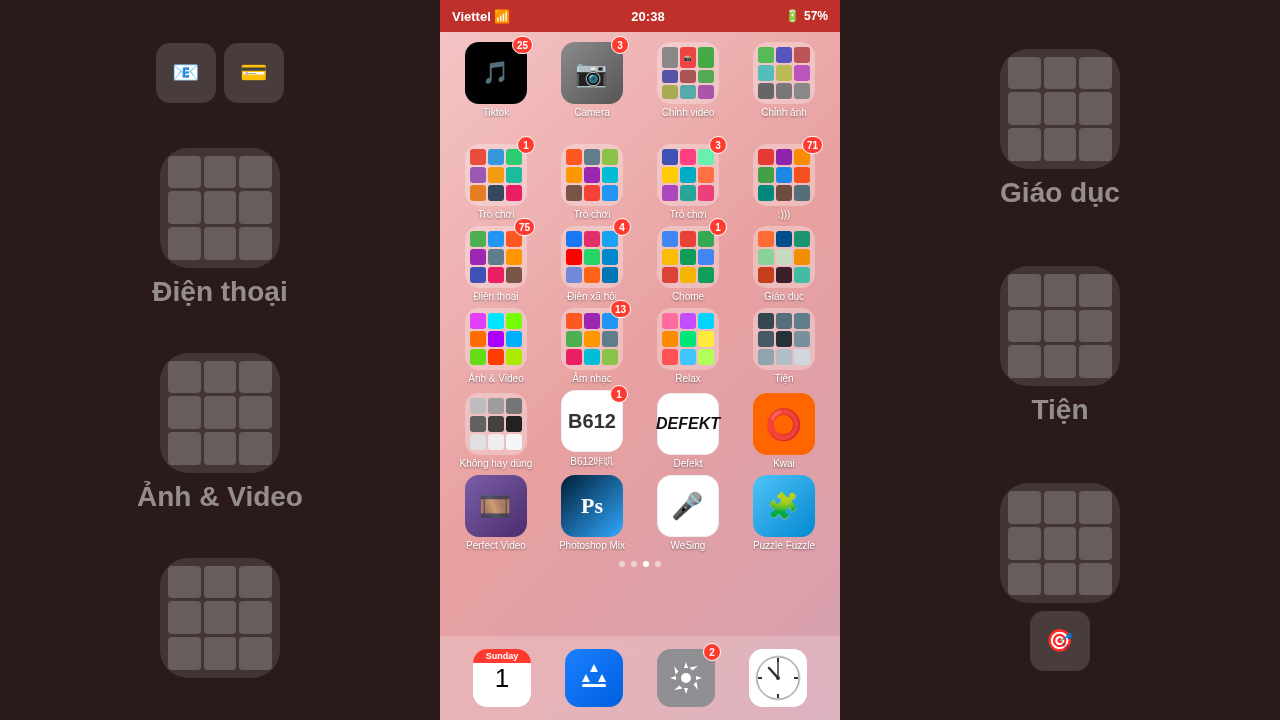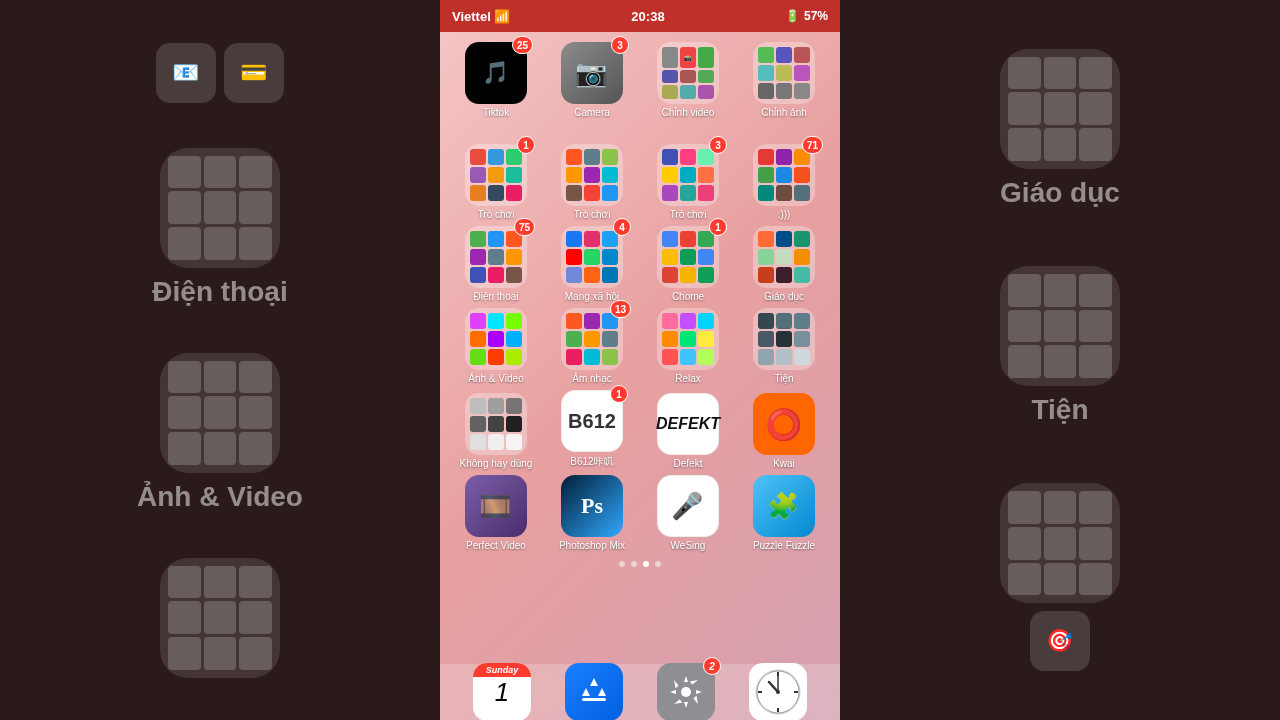--- a/index.html
+++ b/index.html
@@ -146,22 +146,21 @@
     
     .dock {
       display: flex;
       justify-content: space-around;
       align-items: center;
       background: rgba(255,255,255,0.2);
       backdrop-filter: blur(10px);
       border-radius: 0;
       padding: 8px 16px;
       margin: 0;
-      height: 56px;
-      font-style: italic;
+      height: 84px;
     }
     .dock-item {
       display: flex;
       flex-direction: column;
       align-items: center;
       width: 72px;
     }
 
     
     .page-dots {
@@ -529,21 +528,21 @@
           <div class="folder-mini" style="background:#e1306c"></div>
           <div class="folder-mini" style="background:#1da1f2"></div>
           <div class="folder-mini" style="background:#ff0000"></div>
           <div class="folder-mini" style="background:#25d366"></div>
           <div class="folder-mini" style="background:#0088cc"></div>
           <div class="folder-mini" style="background:#7289da"></div>
           <div class="folder-mini" style="background:#ff6314"></div>
           <div class="folder-mini" style="background:#0077b5"></div>
           <span class="badge" style="top:-8px;right:-8px;">4</span>
         </div>
-        <span class="app-label">Mạng xã hội</span>
+        <span class="app-label">Điện xã hội</span>
       </div>
       <div class="app-item">
         <div class="folder-icon" style="position:relative;">
           <div class="folder-mini" style="background:#4285f4"></div>
           <div class="folder-mini" style="background:#ea4335"></div>
           <div class="folder-mini" style="background:#34a853"></div>
           <div class="folder-mini" style="background:#fbbc05"></div>
           <div class="folder-mini" style="background:#0f9d58"></div>
           <div class="folder-mini" style="background:#4285f4"></div>
           <div class="folder-mini" style="background:#db4437"></div>

